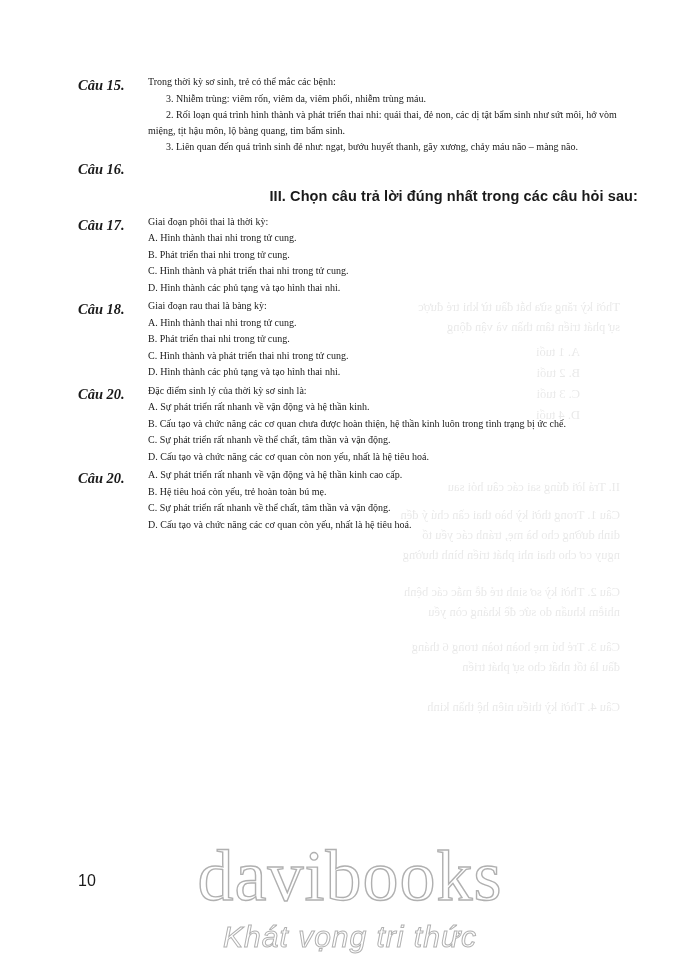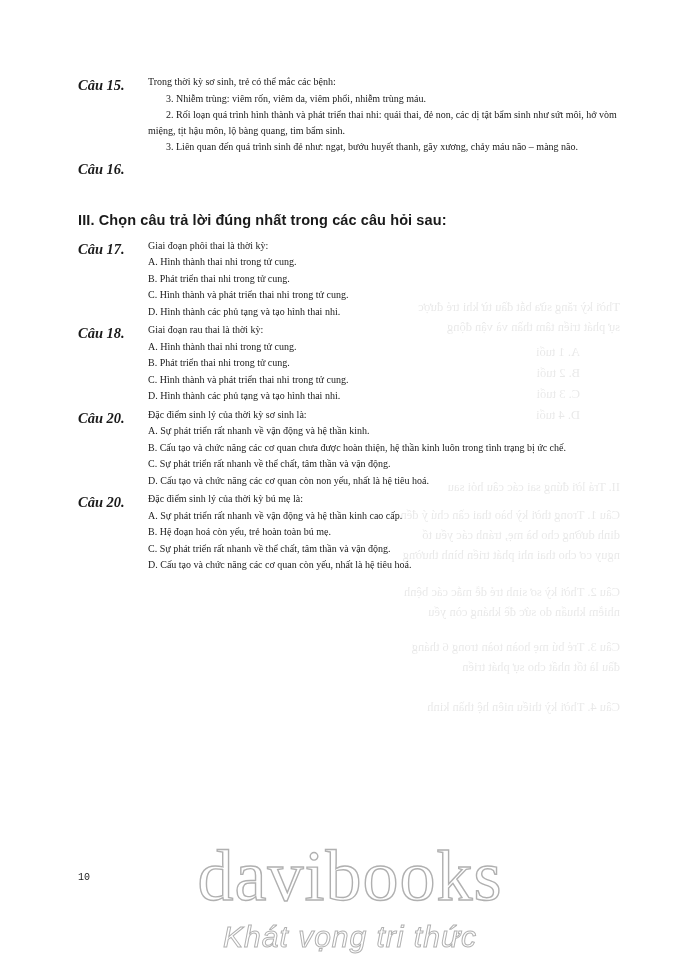--- a/index.html
+++ b/index.html
@@ -72,30 +72,31 @@
   .indent {
     text-indent: 18px;
   }
   .opt {
     margin: 0 0 1px 18px;
   }
   .section-head {
     font-family: "Liberation Sans", sans-serif;
     font-weight: bold;
     font-size: 14.5px;
-    margin: 32px 0 10px 0;
+    margin: 8px 0 10px 0;
     letter-spacing: 0.1px;
+    text-align: right;
   }
 
   .page-number {
     position: absolute;
     left: 78px;
     top: 872px;
-    font-size: 10px;
-    font-family: Liberation Mono, monospace;
+    font-size: 16px;
+    font-family: Liberation Sans, sans-serif;
   }
 
   
   .watermark {
     position: absolute;
     left: 0;
     top: 840px;
     width: 700px;
     text-align: center;
     z-index: 3;
@@ -166,21 +167,21 @@
         <p class="opt">A. Hình thành thai nhi trong tử cung.</p>
         <p class="opt">B. Phát triển thai nhi trong tử cung.</p>
         <p class="opt">C. Hình thành và phát triển thai nhi trong tử cung.</p>
         <p class="opt">D. Hình thành các phủ tạng và tạo hình thai nhi.</p>
       </div>
     </div>
 
     <div class="qrow">
       <div class="qlabel">Câu 18.</div>
       <div class="qbody">
-        <p>Giai đoạn rau thai là thời kỳ:</p>
+        <p>Giai đoạn rau thai là bàng kỳ:</p>
         <p class="opt">A. Hình thành thai nhi trong tử cung.</p>
         <p class="opt">B. Phát triển thai nhi trong tử cung.</p>
         <p class="opt">C. Hình thành và phát triển thai nhi trong tử cung.</p>
         <p class="opt">D. Hình thành các phủ tạng và tạo hình thai nhi.</p>
       </div>
     </div>
 
     <div class="qrow">
       <div class="qlabel">Câu 20.</div>
       <div class="qbody">
@@ -188,23 +189,22 @@
         <p class="opt">A. Sự phát triển rất nhanh về vận động và hệ thần kinh.</p>
         <p class="opt">B. Cấu tạo và chức năng các cơ quan chưa được hoàn thiện, hệ thần kinh luôn trong tình trạng bị ức chế.</p>
         <p class="opt">C. Sự phát triển rất nhanh về thể chất, tâm thần và vận động.</p>
         <p class="opt">D. Cấu tạo và chức năng các cơ quan còn non yếu, nhất là hệ tiêu hoá.</p>
       </div>
     </div>
 
     <div class="qrow">
       <div class="qlabel">Câu 20.</div>
       <div class="qbody">
-        <p>Đặc điểm sinh lý của thời kỳ bú mẹ là:</p>
         <p class="opt">A. Sự phát triển rất nhanh về vận động và hệ thần kinh cao cấp.</p>
-        <p class="opt">B. Hệ đoạn hoá còn yếu, trẻ hoàn toàn bú mẹ.</p>
+        <p class="opt">B. Hệ tiêu hoá còn yếu, trẻ hoàn toàn bú mẹ.</p>
         <p class="opt">C. Sự phát triển rất nhanh về thể chất, tâm thần và vận động.</p>
         <p class="opt">D. Cấu tạo và chức năng các cơ quan còn yếu, nhất là hệ tiêu hoá.</p>
       </div>
     </div>
 
   </div>
 
   <div class="page-number">10</div>
 </div>
 

